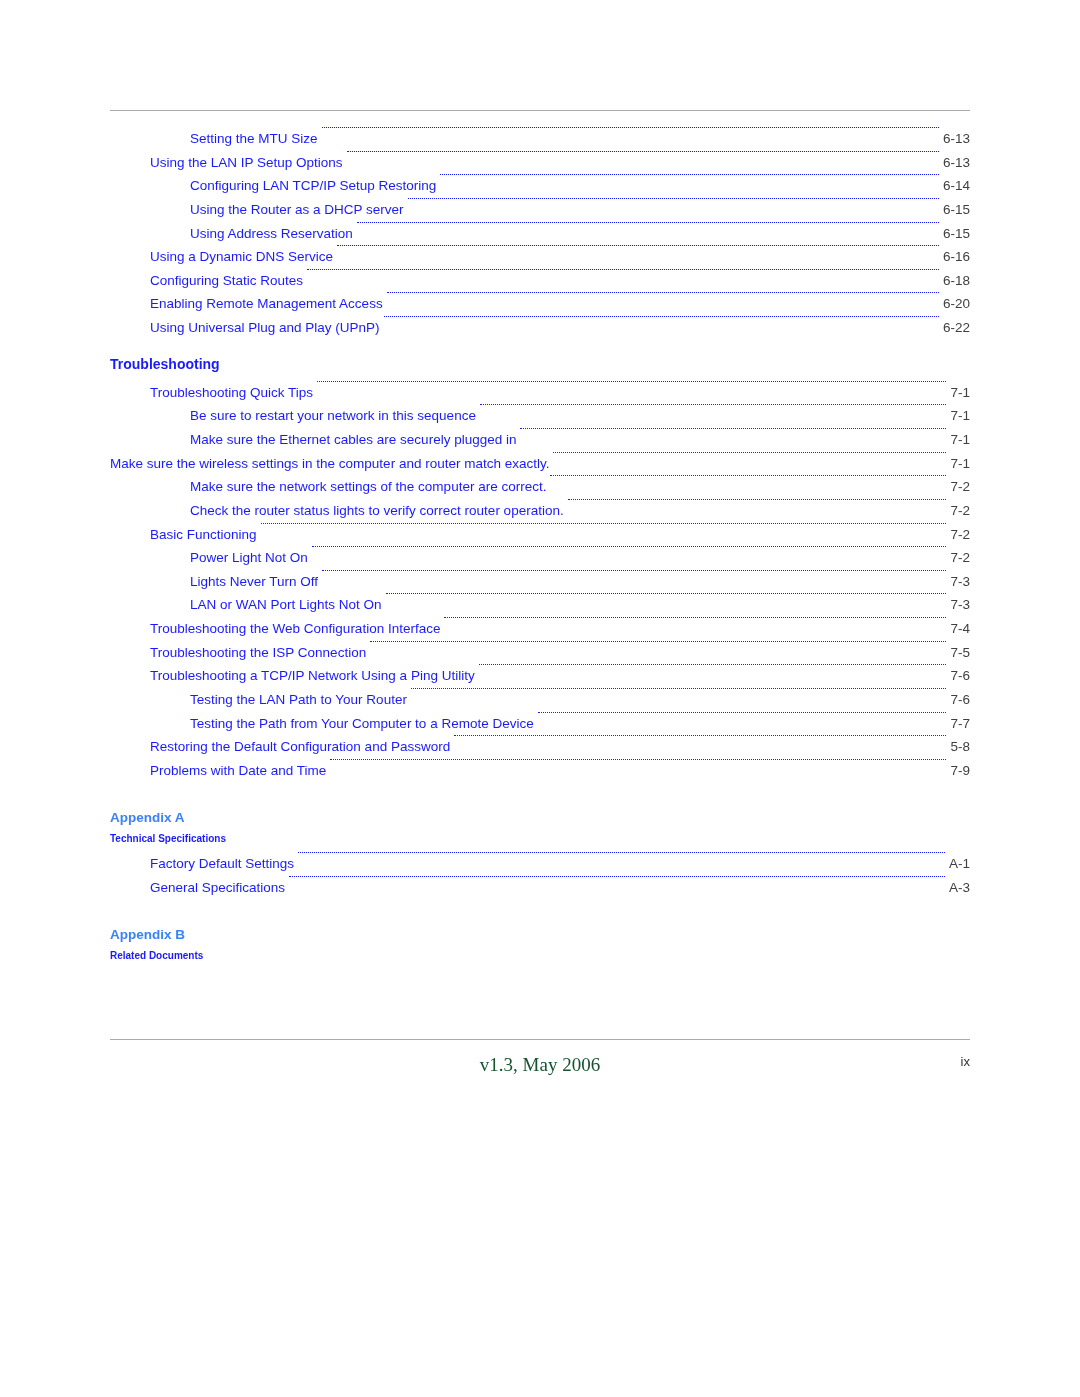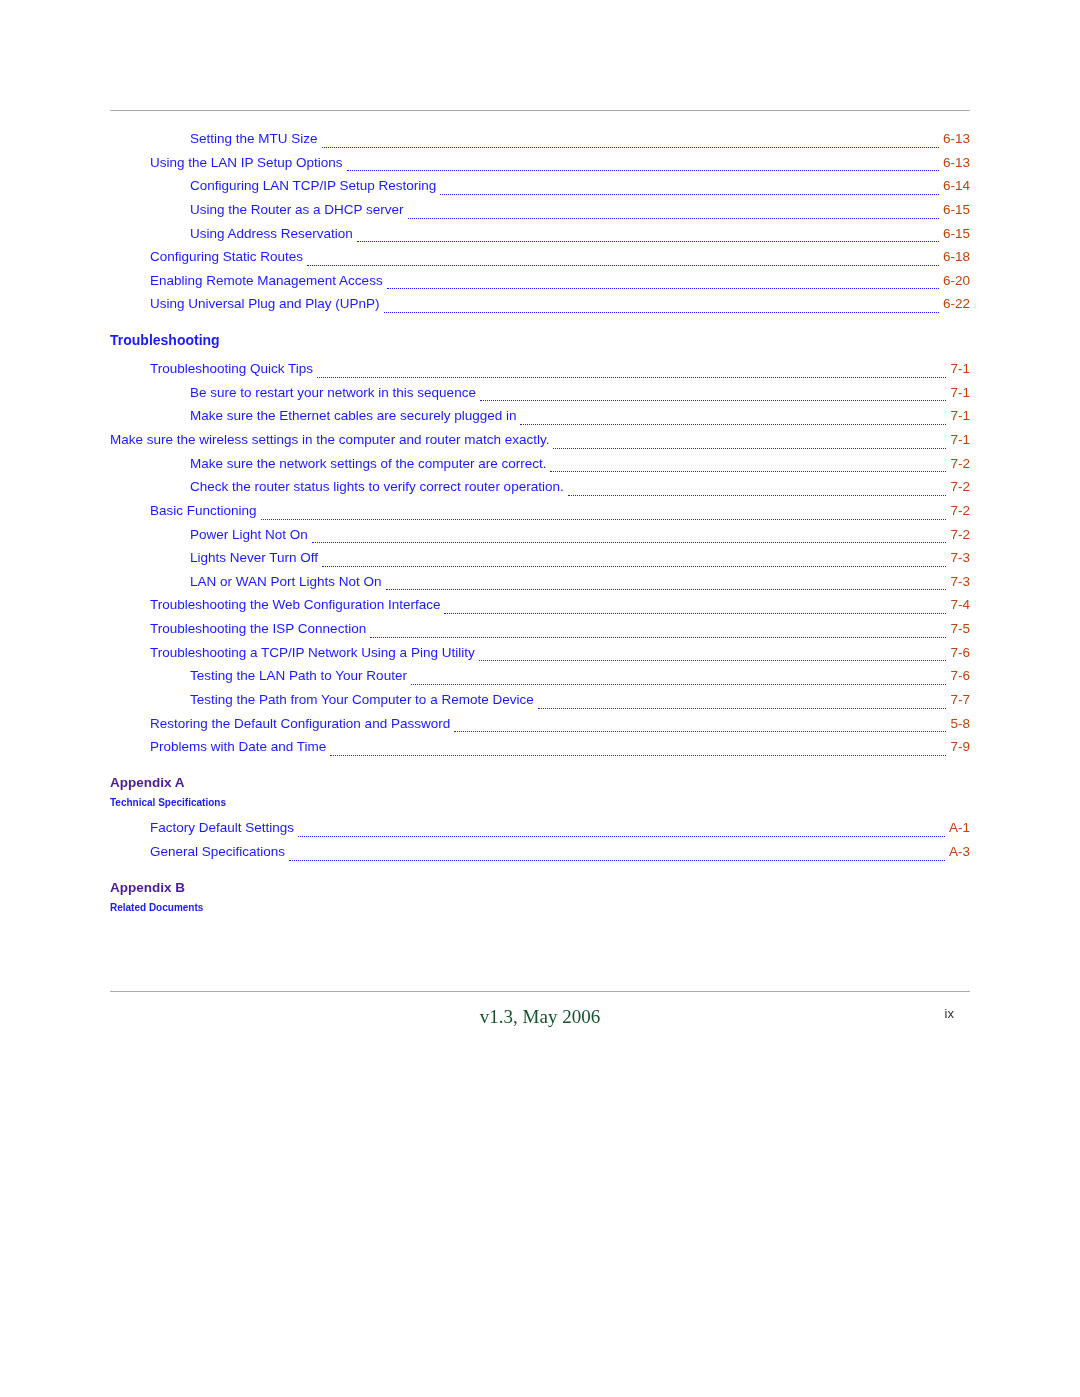--- a/index.html
+++ b/index.html
@@ -34,41 +34,41 @@
     .content-area {
       width: 860px;
       margin: 0 auto;
       padding-top: 16px;
       padding-bottom: 40px;
     }
 
     .toc-entry {
       display: flex;
       justify-content: space-between;
-      align-items: flex-end;
+      align-items: flex-start;
       font-size: 13.5px;
       line-height: 1.75;
       color: #1a1aff;
     }
 
     .toc-entry .entry-title {
       color: #1a1aff;
       white-space: nowrap;
       overflow: hidden;
     }
 
     .toc-entry .dots {
       flex: 1;
       border-bottom: 1px dotted #1a1aff;
       margin: 0 4px 3px 4px;
       min-width: 10px;
     }
 
     .toc-entry .page-num {
-      color: #c2410c;
+      color: #404040;
       white-space: nowrap;
     }
 
     
     .indent-1 { padding-left: 40px; }
     .indent-2 { padding-left: 80px; }
 
     .chapter-heading {
       margin-top: 12px;
       margin-bottom: 0px;
@@ -86,23 +86,23 @@
       font-weight: bold;
       color: #1a1aff;
       line-height: 1.8;
       margin-bottom: 4px;
       margin-top: 8px;
     }
 
     .appendix-label {
       font-size: 13.5px;
       font-weight: bold;
-      color: #4c1d95;
+      color: #3b82f6;
       line-height: 1.75;
-      margin-top: 0;
+      margin-top: 24px;
     }
 
     .appendix-title {
       font-size: 10px;
       font-weight: bold;
       color: #1a1aff;
       line-height: 1.8;
       margin-bottom: 4px;
     }
 
@@ -152,20 +152,25 @@
       <span class="dots"></span>
       <span class="page-num">6-15</span>
     </div>
 
     <div class="toc-entry indent-2">
       <span class="entry-title">Using Address Reservation</span>
       <span class="dots"></span>
       <span class="page-num">6-15</span>
     </div>
 
+    <div class="toc-entry indent-1">
+      <span class="entry-title">Using a Dynamic DNS Service</span>
+      <span class="dots"></span>
+      <span class="page-num">6-16</span>
+    </div>
 
     <div class="toc-entry indent-1">
       <span class="entry-title">Configuring Static Routes</span>
       <span class="dots"></span>
       <span class="page-num">6-18</span>
     </div>
 
     <div class="toc-entry indent-1">
       <span class="entry-title">Enabling Remote Management Access</span>
       <span class="dots"></span>
@@ -305,16 +310,16 @@
       <div class="appendix-label">Appendix B</div>
       <div class="appendix-title">Related Documents</div>
     </div>
 
   </div>
 
   <div class="bottom-rule"></div>
 
   <div style="width:860px; margin: 0 auto; display: flex; justify-content: center; position: relative; padding-top: 14px;">
     <div class="footer-version">v1.3, May 2006</div>
-    <div style="position: absolute; right: 16px; top: 14px; font-size: 13px; color: #333;">ix</div>
+    <div style="position: absolute; right: 0; top: 14px; font-size: 13px; color: #333;">ix</div>
   </div>
 
 </div>
 
 </body></html>

